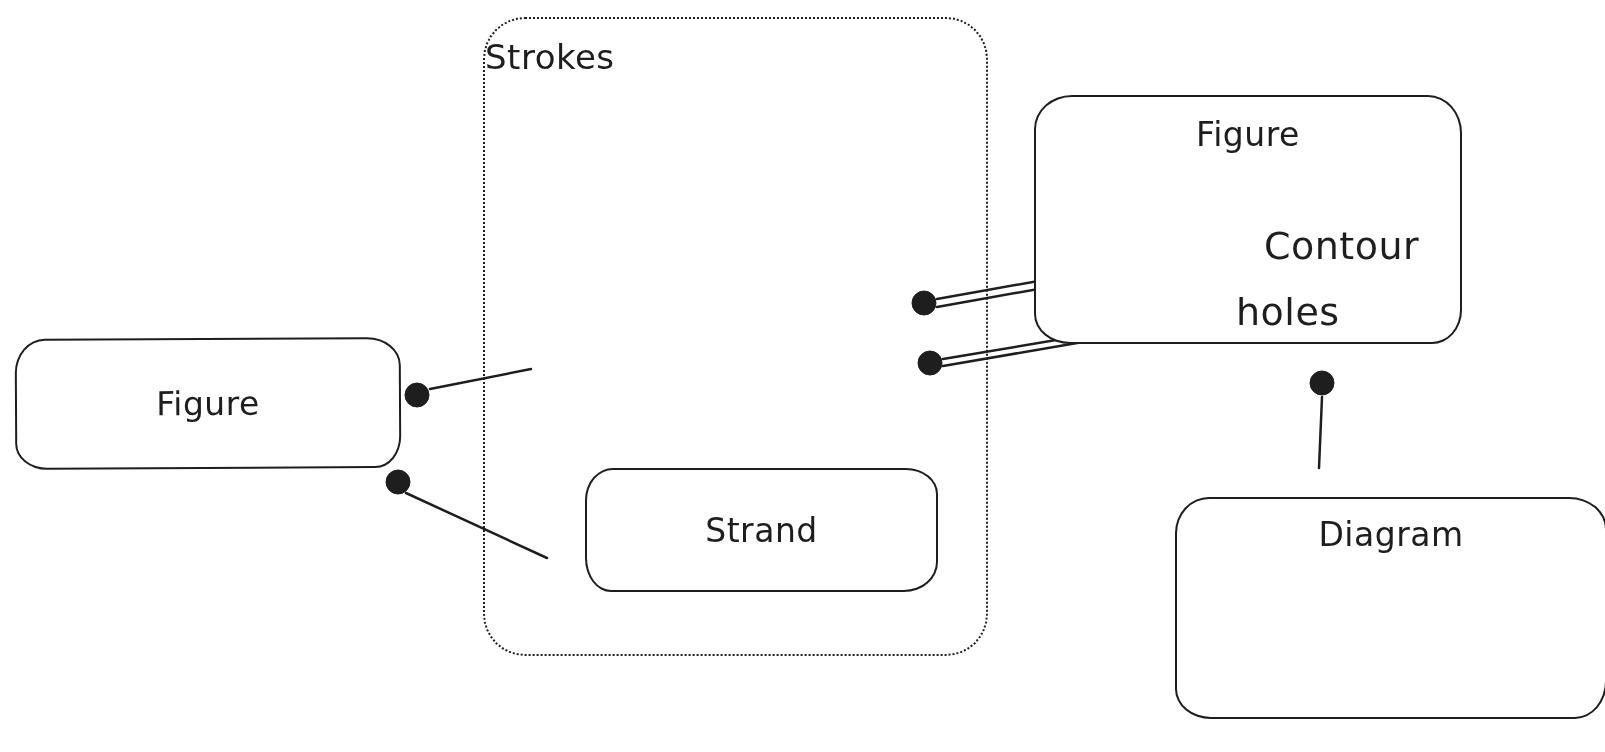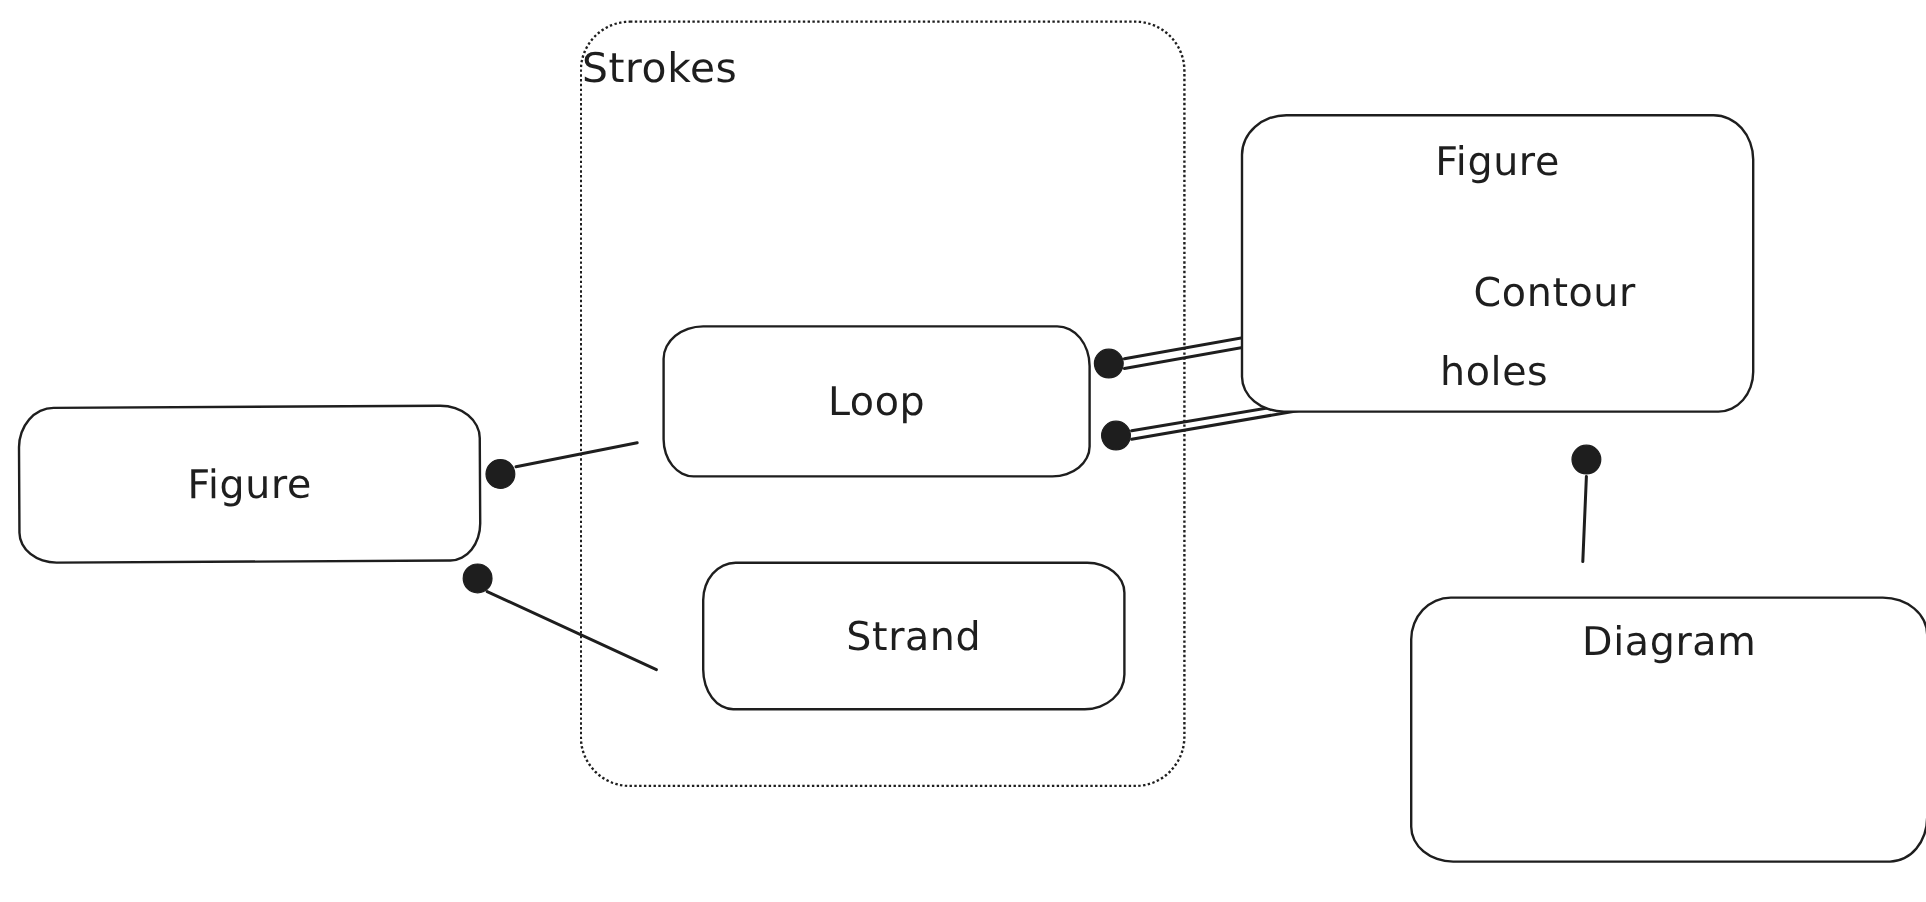--- a/index.html
+++ b/index.html
@@ -45,24 +45,25 @@
   .group-label {
     position: absolute;
     top: 18px;
     left: 0;
     width: 100%;
     font-size: 34px;
     letter-spacing: 0.5px;
   }
   .edge-label {
     position: absolute;
-    font-size: 33px;
+    font-size: 38px;
     letter-spacing: 0.5px;
     background: #ffffff;
     padding: 0 4px;
+    margin-left: 36px;
   }
 
   
   #node-segment {
     left: 15px; top: 338px; width: 386px; height: 131px;
     border-radius: 30px 34px 26px 32px / 34px 28px 32px 26px;
     transform: rotate(-0.3deg);
   }
   #group-strokes {
     left: 483px; top: 17px; width: 505px; height: 639px;
@@ -136,23 +137,20 @@
   </svg>
 
   <div class="group-box" id="group-strokes">
     <div class="group-label">Strokes</div>
   </div>
 
   <div class="node node-center" id="node-segment">
     <span>Figure</span>
   </div>
 
-  <div class="node node-center" id="node-loop">
-    <span>Loop</span>
-  </div>
 
   <div class="node node-center" id="node-strand">
     <span>Strand</span>
   </div>
 
   <div class="node node-toplabel" id="node-figure">
     <span>Figure</span>
   </div>
 
   <div class="node node-toplabel" id="node-diagram">

